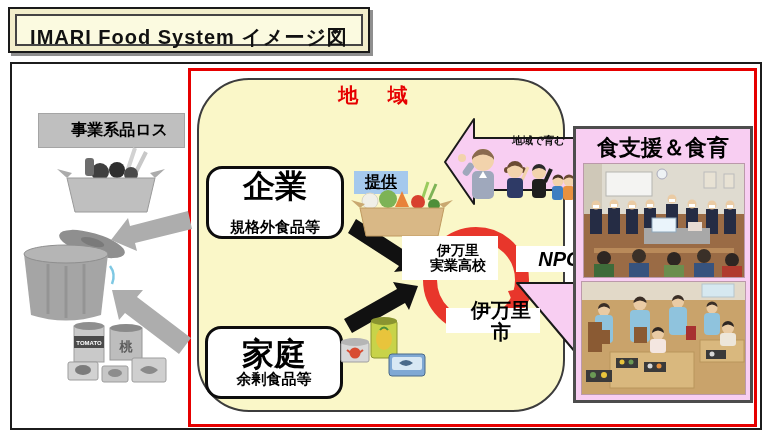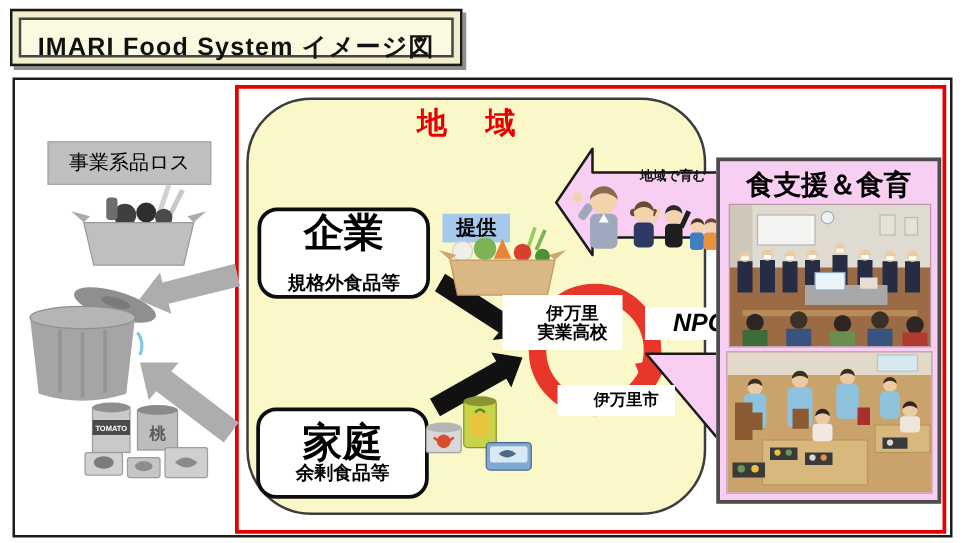--- a/index.html
+++ b/index.html
@@ -11,23 +11,23 @@
     border:2px solid #1a1a1a;box-shadow:inset 0 0 0 5px #f2eecb,inset 0 0 0 7px #444,3px 3px 0 #8f8f8f;
     display:flex;align-items:flex-end;justify-content:center;font-weight:bold;font-size:20px;color:#111;letter-spacing:1px;}
   
   .outer-panel{left:10px;top:62px;width:748px;height:364px;background:#fff;border:2px solid #1c1c1c;}
   
   .red-frame{left:188px;top:68px;width:563px;height:353px;border:3px solid var(--accent-red,#e60000);background:transparent;}
   
   .region-box{left:197px;top:78px;width:364px;height:330px;background:var(--region-yellow,#faf7c8);
     border:2px solid #3c3c3c;border-radius:52px;}
   .region-title{left:197px;top:82px;width:364px;text-align:center;color:var(--accent-red,#e60000);
-    font-size:24px;font-weight:bold;letter-spacing:12px;}
-  .gray-label{background:var(--label-gray,#bfbfbf);color:#000;font-weight:normal;font-size:16px;
-    display:flex;align-items:center;justify-content:center;border:1px solid #a5a5a5;}
+    font-size:20px;font-weight:bold;letter-spacing:12px;}
+  .gray-label{background:var(--label-gray,#bfbfbf);color:#000;font-weight:bold;font-size:16px;
+    display:flex;align-items:center;justify-content:center;border:1px solid #a5a5a5;padding-left:16px;}
   .blue-label{background:var(--label-blue,#a5c9ed);color:#000;font-weight:bold;font-size:16px;
     display:flex;align-items:center;justify-content:center;text-decoration:underline;}
   .outline-box{background:#fff;border:3px solid #0d0d0d;border-radius:16px;text-align:center;
     display:flex;flex-direction:column;align-items:center;justify-content:center;line-height:1.05;}
   .outline-box .main{font-weight:bold;font-size:32px;color:#000;}
   .outline-box .sub{font-weight:bold;font-size:15px;color:#000;}
   .cycle-label{background:#ffffff;font-weight:bold;color:#000;text-align:center;
     display:flex;flex-direction:column;align-items:center;justify-content:center;line-height:1.1;padding-left:16px;}
   .arrow-caption{font-size:10.5px;font-weight:bold;color:#111;}
   
@@ -160,21 +160,21 @@
     <polygon points="10,28 94,28 88,56 16,56" fill="#d9b886" stroke="#c09a60"></polygon>
     <polygon points="10,28 1,20 15,24" fill="#c9a870"></polygon>
     <polygon points="94,28 103,20 89,24" fill="#c9a870"></polygon>
   </svg>
 
   <div class="abs cycle-label" style="left:402px;top:236px;width:80px;height:44px;font-size:14px;">
     <span>伊万里</span>
     <span>実業高校</span>
   </div>
   <div class="abs cycle-label" style="left:516px;top:246px;width:56px;height:26px;font-size:20px;font-style:italic;">NPO</div>
-  <div class="abs cycle-label" style="left:446px;top:308px;width:78px;height:25px;font-size:13px;">伊万里市</div>
+  <div class="abs cycle-label" style="left:446px;top:308px;width:78px;height:25px;font-size:20px;">伊万里市</div>
 
   <div class="abs outline-box" style="left:205px;top:326px;width:132px;height:67px;">
     <span class="main">家庭</span>
     <span class="sub">余剰食品等</span>
   </div>
 
   <svg class="abs" style="left:333px;top:314px;" width="100" height="66" viewBox="0 0 100 66">
     <rect x="38" y="6" width="26" height="38" rx="3" fill="#c8d349" stroke="#8a9430"></rect>
     <ellipse cx="51" cy="7" rx="13" ry="4" fill="#8a9430"></ellipse>
     <ellipse cx="51" cy="25" rx="8" ry="11" fill="#e8c43c"></ellipse>

